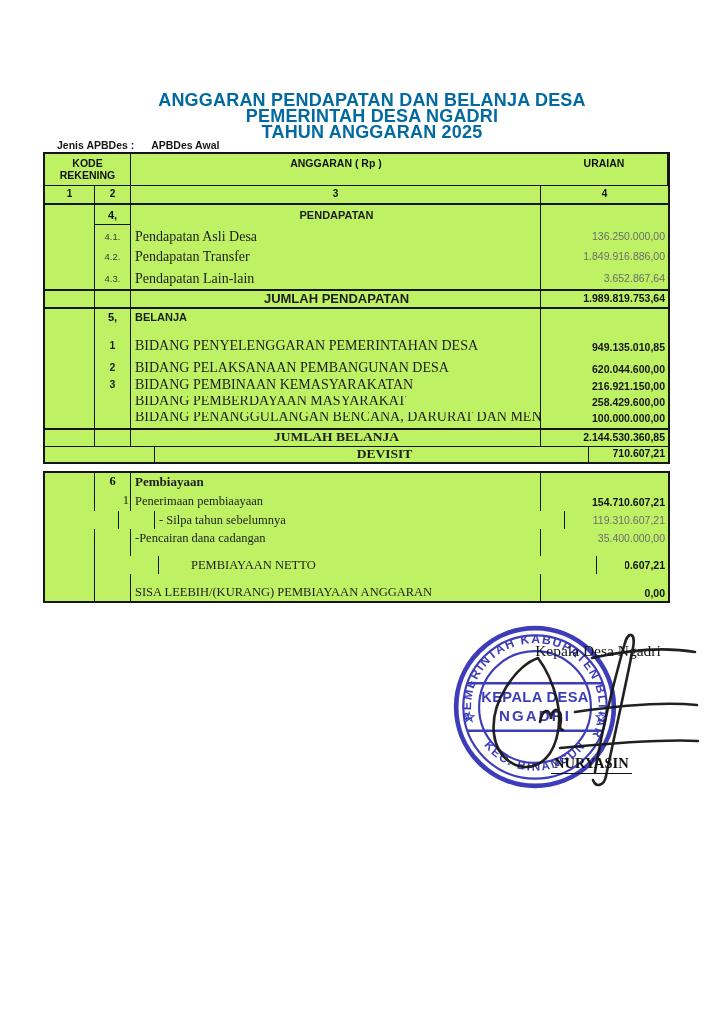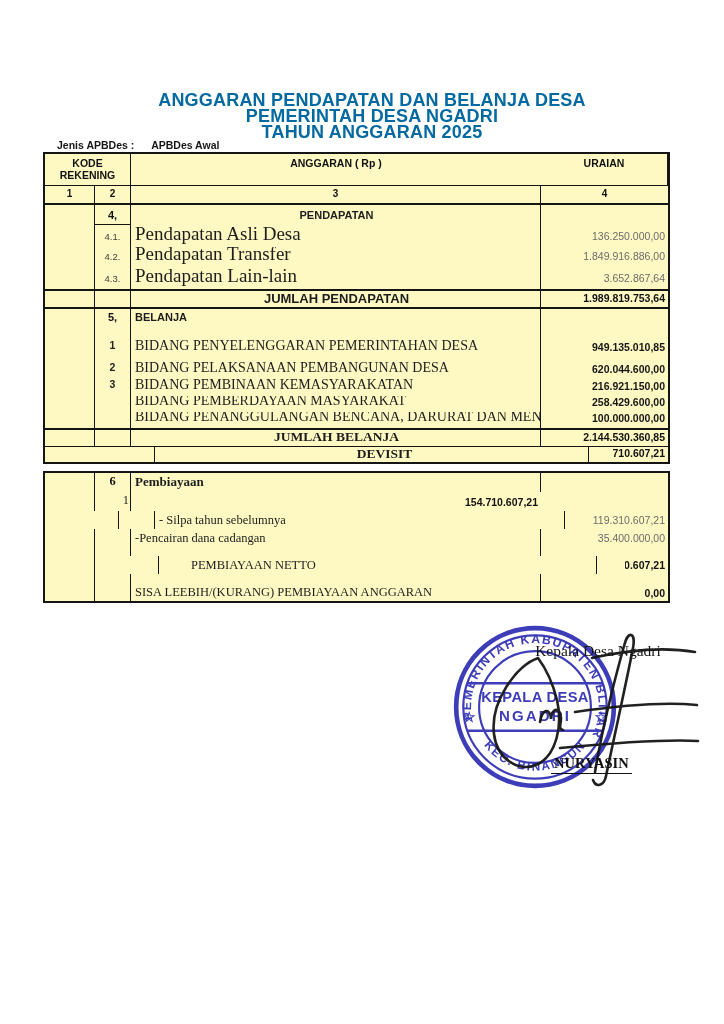--- a/index.html
+++ b/index.html
@@ -5,35 +5,35 @@
   html,body{margin:0;padding:0;background:#888;}
   #page{position:relative;width:724px;height:1024px;background:#ffffff;overflow:hidden;
         font-family:"Liberation Sans",sans-serif;color:#111;}
   
   #title-block{position:absolute;top:92px;left:20px;width:704px;text-align:center;}
   #title-block div{font-weight:bold;font-size:18px;line-height:16px;letter-spacing:.2px;color:#0369a1;}
   #jenis-line{position:absolute;top:139px;left:57px;font-weight:bold;font-size:10.5px;color:#161616;}
   #jenis-line .jv{margin-left:14px;text-align:right;}
 
   
-  .btable{position:absolute;left:43px;width:627px;border:2px solid #151515;box-sizing:border-box;background:#fef9c3;}
+  .btable{position:absolute;left:43px;width:627px;border:2px solid #151515;box-sizing:border-box;background:#bef264;}
   #table1{top:152px;}
   #table2{top:471px;}
   .thead .hr1{display:grid;grid-template-columns:86px 410px 1fr;height:31px;border-bottom:1.2px solid #151515;}
   .thead .hr1 .hc{box-sizing:border-box;font-weight:bold;font-size:10.5px;text-align:center;padding-top:3px;}
   .thead .hr1 .hc.b{border-right:1.2px solid #151515;}
   .thead .hr2{display:grid;grid-template-columns:50px 36px 410px 1fr;height:17px;border-bottom:2px solid #151515;}
   .thead .hr2 .hc{box-sizing:border-box;font-weight:bold;font-size:10px;text-align:center;padding-top:2px;border-right:1.2px solid #151515;}
   .thead .hr2 .hc:last-child{border-right:none;}
 
   .trow{display:grid;grid-template-columns:50px 36px 410px 1fr;box-sizing:border-box;}
   .tc{box-sizing:border-box;display:flex;align-items:flex-end;overflow:hidden;white-space:nowrap;}
   .c1{border-right:1.2px solid #151515;}
   .c2{border-right:1.2px solid #151515;justify-content:center;font-size:9.5px;color:#3c3c3c;padding-bottom:3px;}
-  .c3{border-right:1.2px solid #151515;font-family:"Liberation Serif",serif;font-size:19px;color:#1d1d1d;padding:0 2px 2px 4px;}
+  .c3{border-right:1.2px solid #151515;font-family:"Liberation Serif",serif;font-size:14px;color:#1d1d1d;padding:0 2px 2px 4px;}
   .c4{justify-content:flex-end;font-size:10.5px;color:#6c6c6c;padding:0 3px 3px 0;}
 
   .k-section-center .c2{font-weight:bold;font-size:11px;color:#111;border-bottom:1.5px solid #151515;align-items:center;padding-bottom:0;}
   .k-section-center .c3{font-family:"Liberation Sans",sans-serif;font-weight:bold;font-size:11px;justify-content:center;align-items:center;padding-bottom:0;}
   .k-item .c2{padding-bottom:5px;}
   .k-item .c4{padding-bottom:5px;}
   .k-total-sans{border-top:2px solid #151515;border-bottom:2px solid #151515;}
   .k-total-sans .c3{font-family:"Liberation Sans",sans-serif;font-weight:bold;font-size:13px;justify-content:center;align-items:center;}
   .k-total-sans .c4{font-weight:bold;color:#111;align-items:center;}
   .k-section-left .c2{font-weight:bold;font-size:11px;color:#111;align-items:flex-start;padding-top:2px;}
@@ -176,20 +176,21 @@
     <div id="t2-body">
         <div class="trow k-p-head" style="height: 19px;">
           <div class="tc c1"></div>
           <div class="tc c2">6</div>
           <div class="tc c3">Pembiayaan</div>
           <div class="tc c4"></div>
         </div>
         <div class="trow k-p-item-bold" style="height: 19px;">
           <div class="tc c1"></div>
           <div class="tc c2">1</div>
+          <div class="tc c3">Penerimaan pembiaayaan</div>
           <div class="tc c4">154.710.607,21</div>
         </div>
         <div class="trow k-p-item" style="height: 18px; padding-left: 24px;">
           <div class="tc c1"></div>
           <div class="tc c2"></div>
           <div class="tc c3">- Silpa tahun sebelumnya</div>
           <div class="tc c4">119.310.607,21</div>
         </div>
         <div class="trow k-p-item" style="height: 18px;">
           <div class="tc c1"></div>

